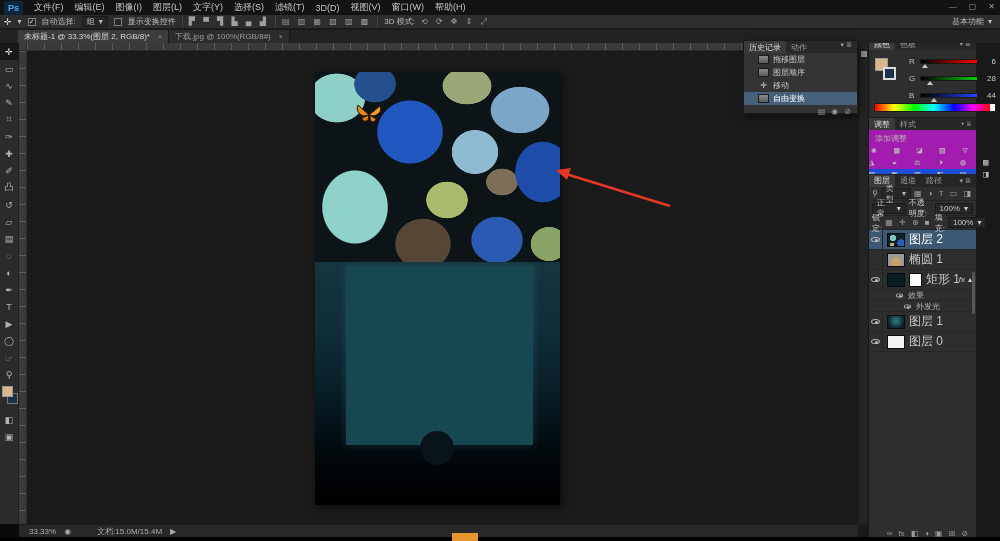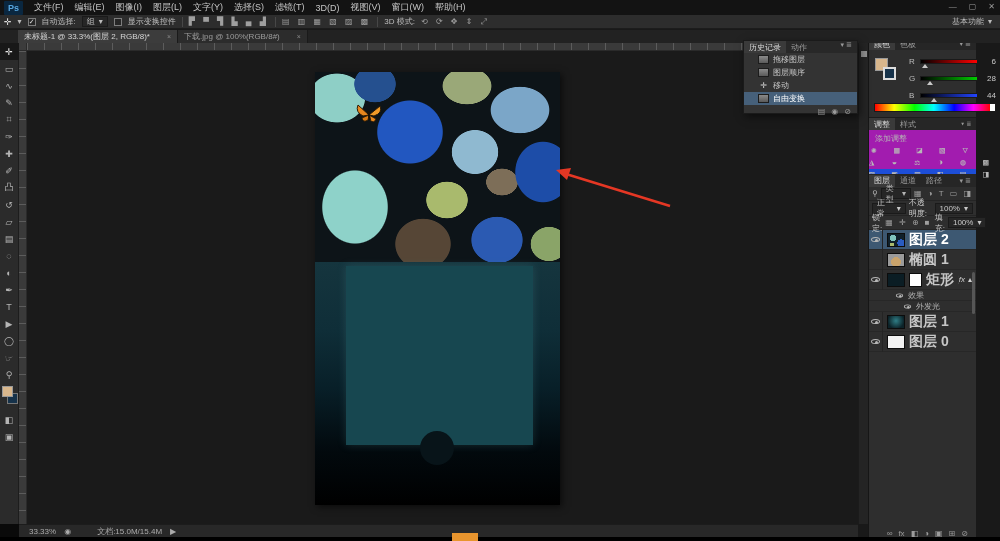--- a/index.html
+++ b/index.html
@@ -17,21 +17,21 @@
   .optionsbar { position:absolute; left:0; top:15px; width:1000px; height:14px; background:#2d2d2d; border-bottom:1px solid #1c1c1c; display:flex; align-items:center; gap:6px; padding-left:4px; font-size:8px; color:#bdbdbd; z-index:29; }
   .opt-tool { font-size:9px; color:#ddd; }
   .cb { width:8px; height:8px; border:1px solid #7d7d7d; background:#262626; display:inline-flex; align-items:center; justify-content:center; font-size:7px; color:#ddd; }
   .selbox { background:#262626; border:1px solid #1a1a1a; padding:0 4px; height:11px; display:inline-flex; align-items:center; gap:4px; font-size:8px; }
   .vsep { width:1px; height:10px; background:#474747; }
   .icon-run { font-size:8px; letter-spacing:3px; color:#9f9f9f; white-space:nowrap; }
   .workspace { position:absolute; right:8px; top:1px; display:flex; gap:4px; align-items:center; font-size:8px; color:#bbb; }
 
   
   .tabbar { position:absolute; left:0; top:30px; width:1000px; height:13px; background:#222; display:flex; align-items:flex-end; padding-left:18px; z-index:28; }
-  .doctab { height:13px; display:flex; align-items:center; gap:17px; padding:0 6px; font-size:8px; background:#2c2c2c; color:#9d9d9d; border-right:1px solid #1a1a1a; }
+  .doctab { height:13px; display:flex; align-items:center; gap:8px; padding:0 6px; font-size:8px; background:#2c2c2c; color:#9d9d9d; border-right:1px solid #1a1a1a; }
   .doctab.active { background:#3c3c3c; color:#d6d6d6; }
   .tab-close { font-size:7px; color:#8a8a8a; }
 
   
   .toolbar { position:absolute; left:0; top:43px; width:19px; height:481px; background:#2b2b2b; border-right:1px solid #1d1d1d; display:flex; flex-direction:column; align-items:center; z-index:20; }
   .tool { width:19px; height:17px; display:flex; align-items:center; justify-content:center; font-size:9px; color:#b5b5b5; }
   .tool.selected { background:#181818; color:#e8e8e8; }
   .swatch-pair { position:relative; width:19px; height:24px; margin:2px 0; }
   .swpair-fg { position:absolute; left:2px; top:1px; width:11px; height:11px; border:1px solid #999; z-index:2; }
   .swpair-bg { position:absolute; left:7px; top:8px; width:11px; height:11px; border:1px solid #777; }
@@ -113,21 +113,21 @@
   .lp-blend { height:15px; display:flex; align-items:center; gap:3px; padding:0 3px; border-bottom:1px solid #242424; }
   .lp-lock { height:14px; display:flex; align-items:center; gap:3px; padding:0 3px; border-bottom:1px solid #242424; }
   .lrow { height:20px; display:flex; align-items:center; border-bottom:1px solid #272727; color:#c6c6c6; }
   .lrow.selected { background:#3d5872; color:#fff; }
   .eye-cell { width:14px; height:20px; border-right:1px solid #242424; display:flex; align-items:center; justify-content:center; flex:0 0 auto; }
   .eye { width:9px; height:5px; border:1px solid #b8b8b8; border-radius:50%; position:relative; }
   .eye::after { content:''; position:absolute; left:2.5px; top:0.5px; width:3px; height:3px; background:#b8b8b8; border-radius:50%; }
   .lthumb { width:18px; height:14px; border:1px solid #0c0c0c; margin:0 4px; flex:0 0 auto; }
   .lmask { width:13px; height:14px; border:1px solid #0c0c0c; background:#fff; margin-right:4px; flex:0 0 auto; }
   .llink { font-size:7px; color:#9a9a9a; margin-right:2px; }
-  .lname { font-size:14px; white-space:nowrap; overflow:hidden;font-weight:bold; }
+  .lname { font-size:12px; white-space:nowrap; overflow:hidden; }
   .lfx { margin-left:auto; padding-right:4px; display:flex; gap:3px; color:#cfcfcf; font-style:italic; }
   .erow { height:11px; display:flex; align-items:center; gap:4px; padding-left:26px; color:#b2b2b2; border-bottom:1px solid #272727; font-size:8px; }
   .erow .eye { transform:scale(.8); }
   .lp-footer { position:absolute; left:0; bottom:3px; width:100%; display:flex; justify-content:flex-end; gap:6px; padding-right:8px; color:#9c9c9c; font-size:8px; }
   .lscroll { position:absolute; right:1px; top:98px; width:3px; height:42px; background:#565656; border-radius:2px; }
 
   
   .statusbar { position:absolute; left:19px; top:524px; width:839px; height:13px; background:#282828; border-top:1px solid #1c1c1c; display:flex; align-items:center; gap:8px; font-size:8px; color:#ababab; padding-left:10px; z-index:23; }
   .bottomstrip { position:absolute; left:0; top:537px; width:1000px; height:4px; background:#000; z-index:24; }
   .toolbar-under { position:absolute; left:0; top:524px; width:19px; height:17px; background:#0a0a0a; z-index:23; }

